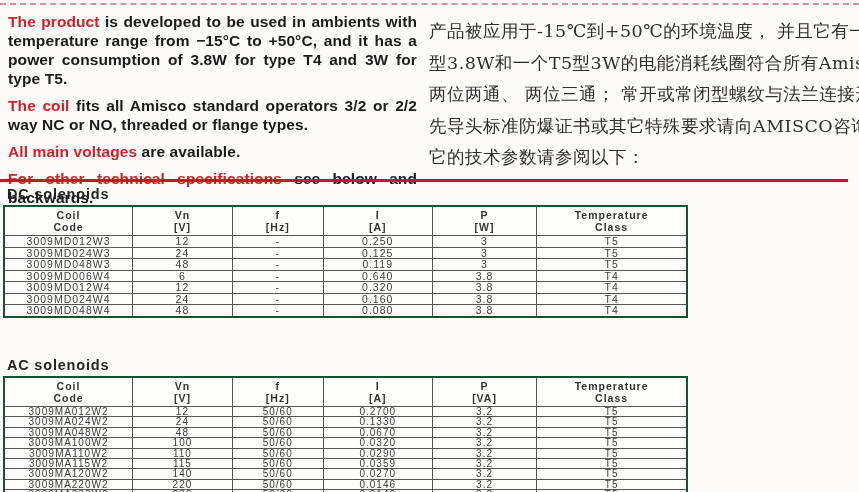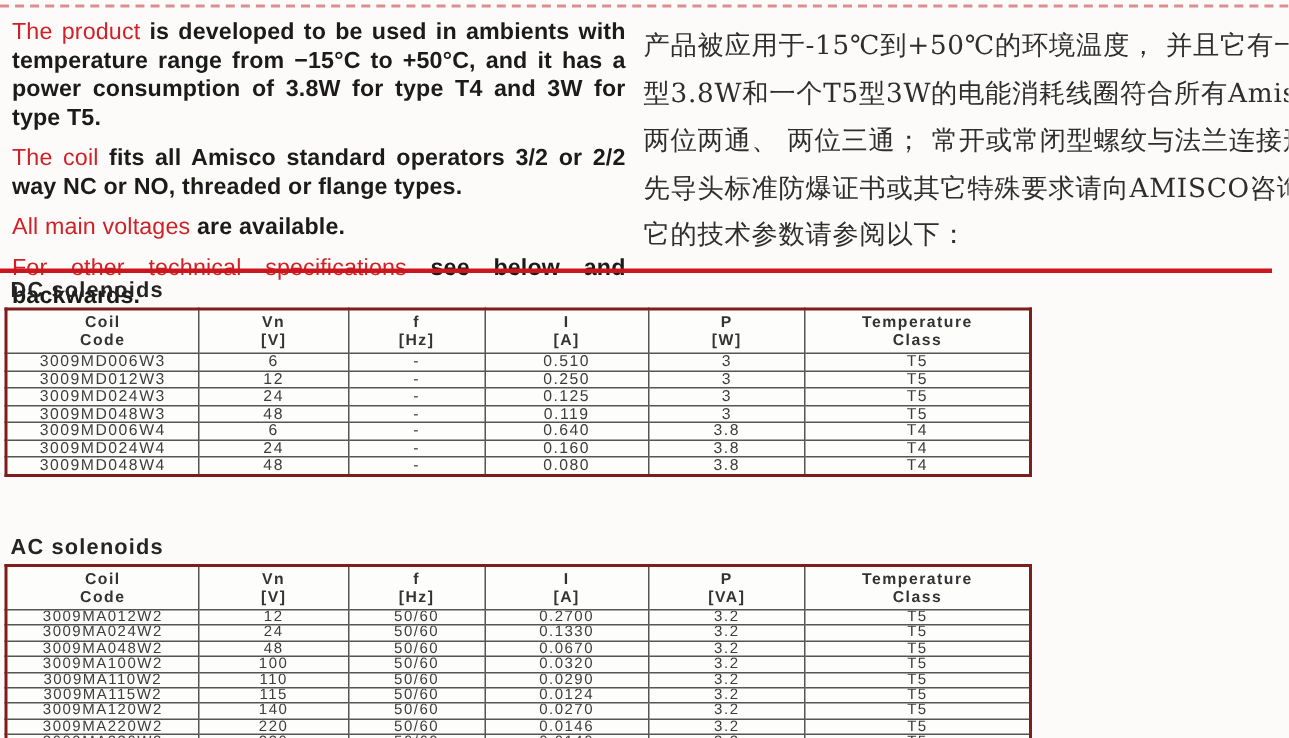--- a/index.html
+++ b/index.html
@@ -18,21 +18,21 @@
   }
 
   
   .intro-en {
     position: absolute; left: 8px; top: 12px; width: 409px;
     font-size: 15.5px; font-weight: 600; line-height: 19px;
     color: #1b1b1b; text-align: justify;
     letter-spacing: 0.1px;
   }
   .intro-en p { margin: 0 0 8px 0; }
-  .intro-en .lead { color: #d02127; font-weight: 400; }
+  .intro-en .lead { color: #d02127; font-weight: 700; }
 
   
   .intro-zh {
     position: absolute; left: 429px; top: 16px; width: 426px;
     font-family: "DejaVu Serif", serif;
     font-size: 17.5px; color: #2e2e2e; letter-spacing: 0.5px;
   }
   .intro-zh .zh-line { line-height: 31.5px; white-space: nowrap; }
 
   
@@ -49,21 +49,21 @@
     margin: 0 0 3px 4px;
     font-size: 14.5px; font-weight: 700; color: #242424;
     letter-spacing: 0.8px;
   }
 
   table {
     width: 100%;
     border-collapse: collapse; table-layout: fixed;
     background: #fdfdfc;
     color: #3c3c3c;
-    border: 2px solid #7f1d1d;
+    border: 2px solid #14532d;
   }
   th, td {
     border: 1px solid #555;
     text-align: center; vertical-align: middle;
     padding: 0; letter-spacing: 1px;
     overflow: hidden; white-space: nowrap;
   }
   th {
     font-size: 10.5px; line-height: 12px; font-weight: 700;
     padding: 2px 0; color: #333;
@@ -107,28 +107,20 @@
           <th>Coil<br>Code</th>
           <th>Vn<br>[V]</th>
           <th>f<br>[Hz]</th>
           <th>I<br>[A]</th>
           <th>P<br>[W]</th>
           <th>Temperature<br>Class</th>
         </tr>
       </thead>
       <tbody>
         <tr>
-          <td>3009MD006W3</td>
-          <td>6</td>
-          <td>-</td>
-          <td>0.510</td>
-          <td>3</td>
-          <td>T5</td>
-        </tr>
-        <tr>
           <td>3009MD012W3</td>
           <td>12</td>
           <td>-</td>
           <td>0.250</td>
           <td>3</td>
           <td>T5</td>
         </tr>
         <tr>
           <td>3009MD024W3</td>
           <td>24</td>
@@ -143,20 +135,28 @@
           <td>-</td>
           <td>0.119</td>
           <td>3</td>
           <td>T5</td>
         </tr>
         <tr>
           <td>3009MD006W4</td>
           <td>6</td>
           <td>-</td>
           <td>0.640</td>
+          <td>3.8</td>
+          <td>T4</td>
+        </tr>
+        <tr>
+          <td>3009MD012W4</td>
+          <td>12</td>
+          <td>-</td>
+          <td>0.320</td>
           <td>3.8</td>
           <td>T4</td>
         </tr>
         <tr>
           <td>3009MD024W4</td>
           <td>24</td>
           <td>-</td>
           <td>0.160</td>
           <td>3.8</td>
           <td>T4</td>
@@ -224,21 +224,21 @@
           <td>110</td>
           <td>50/60</td>
           <td>0.0290</td>
           <td>3.2</td>
           <td>T5</td>
         </tr>
         <tr>
           <td>3009MA115W2</td>
           <td>115</td>
           <td>50/60</td>
-          <td>0.0124</td>
+          <td>0.0359</td>
           <td>3.2</td>
           <td>T5</td>
         </tr>
         <tr>
           <td>3009MA120W2</td>
           <td>140</td>
           <td>50/60</td>
           <td>0.0270</td>
           <td>3.2</td>
           <td>T5</td>

